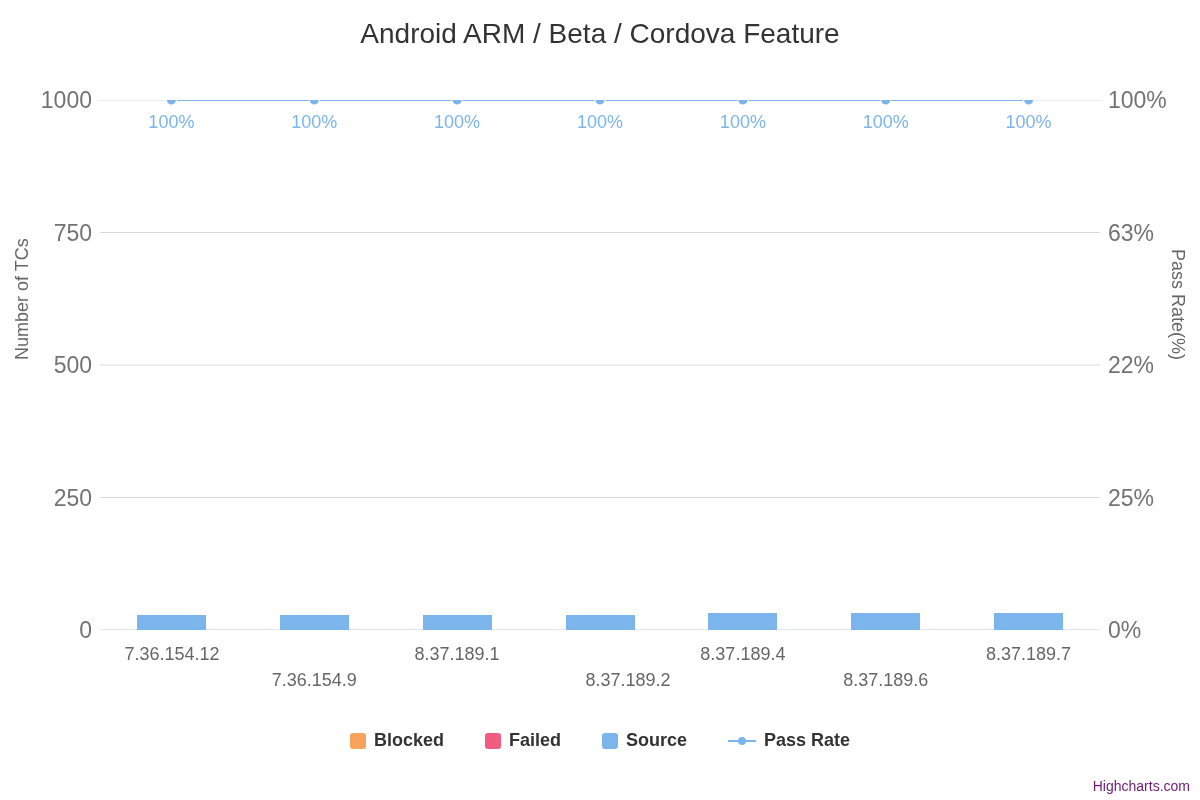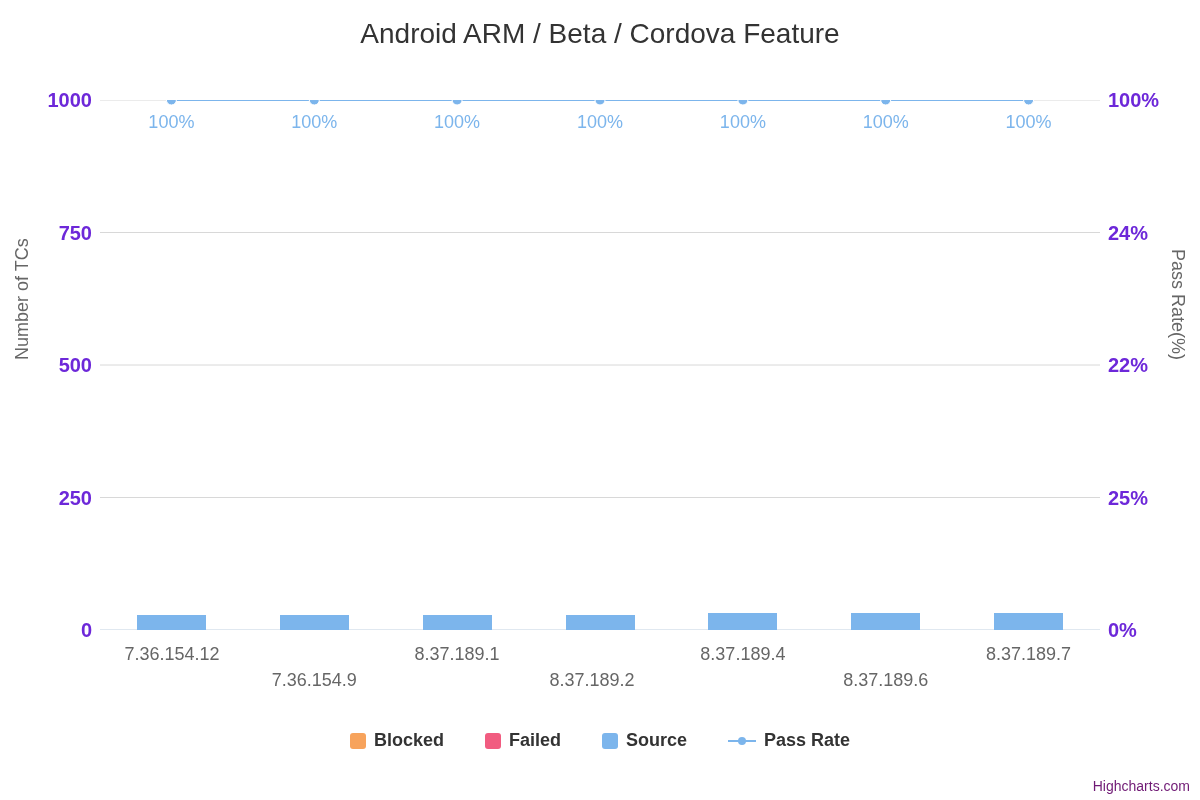--- a/index.html
+++ b/index.html
@@ -47,24 +47,23 @@
     position: absolute;
     right: 12px; top: 360px;
     transform: rotate(90deg);
     transform-origin: right top;
     font-size: 18px;
     color: #666666;
     white-space: nowrap;
   }
   .tick-left, .tick-right {
     position: absolute;
-    font-size: 20px;
-    color: #6d28d9;
+    font-size: 23px;
+    color: #737373;
     line-height: 1;
-    font-weight: bold;
   }
   .tick-left { right: 1108px; text-align: right; transform: translateY(-50%); }
   .tick-right { left: 1108px; text-align: left; transform: translateY(-50%); }
   .x-row1, .x-row2 {
     position: absolute;
     font-size: 18px;
     color: #666666;
     text-align: center;
     transform: translateX(-50%);
     white-space: nowrap;
@@ -132,21 +131,21 @@
 
   <div class="tick-left" style="top:630px">0</div>
   <div class="tick-left" style="top:497.5px">250</div>
   <div class="tick-left" style="top:365px">500</div>
   <div class="tick-left" style="top:232.5px">750</div>
   <div class="tick-left" style="top:100px">1000</div>
 
   <div class="tick-right" style="top:630px">0%</div>
   <div class="tick-right" style="top:497.5px">25%</div>
   <div class="tick-right" style="top:365px">22%</div>
-  <div class="tick-right" style="top:232.5px">24%</div>
+  <div class="tick-right" style="top:232.5px">63%</div>
   <div class="tick-right" style="top:100px">100%</div>
 
   <div class="plot">
 
     <svg width="1000" height="530">
       <line x1="0" y1="530" x2="1000" y2="530" stroke="#c0d0e0" stroke-width="1"></line>
       <line x1="0" y1="397.5" x2="1000" y2="397.5" stroke="#d8d8d8" stroke-width="1"></line>
       <line x1="0" y1="265" x2="1000" y2="265" stroke="#d8d8d8" stroke-width="1"></line>
       <line x1="0" y1="132.5" x2="1000" y2="132.5" stroke="#d8d8d8" stroke-width="1"></line>
       <line x1="0" y1="0" x2="1000" y2="0" stroke="#d8d8d8" stroke-width="1"></line>
@@ -187,21 +186,21 @@
     <div class="datalabel" style="left:357.1px;top:12px">100%</div>
     <div class="datalabel" style="left:500px;top:12px">100%</div>
     <div class="datalabel" style="left:642.9px;top:12px">100%</div>
     <div class="datalabel" style="left:785.7px;top:12px">100%</div>
     <div class="datalabel" style="left:928.6px;top:12px">100%</div>
   </div>
 
   <div class="x-row1" style="left:172px;top:644px">7.36.154.12</div>
   <div class="x-row2" style="left:314.3px;top:670px">7.36.154.9</div>
   <div class="x-row1" style="left:457.1px;top:644px">8.37.189.1</div>
-  <div class="x-row2" style="left:592px;top:670px">8.37.189.2</div>
+  <div class="x-row2" style="left:628px;top:670px">8.37.189.2</div>
   <div class="x-row1" style="left:742.9px;top:644px">8.37.189.4</div>
   <div class="x-row2" style="left:885.7px;top:670px">8.37.189.6</div>
   <div class="x-row1" style="left:1028.6px;top:644px">8.37.189.7</div>
 
   <div class="legend">
     <span class="legend-item">
       <span class="swatch" style="background:#f7a35c"></span>
       <b>Blocked</b>
     </span>
     <span class="legend-item">

